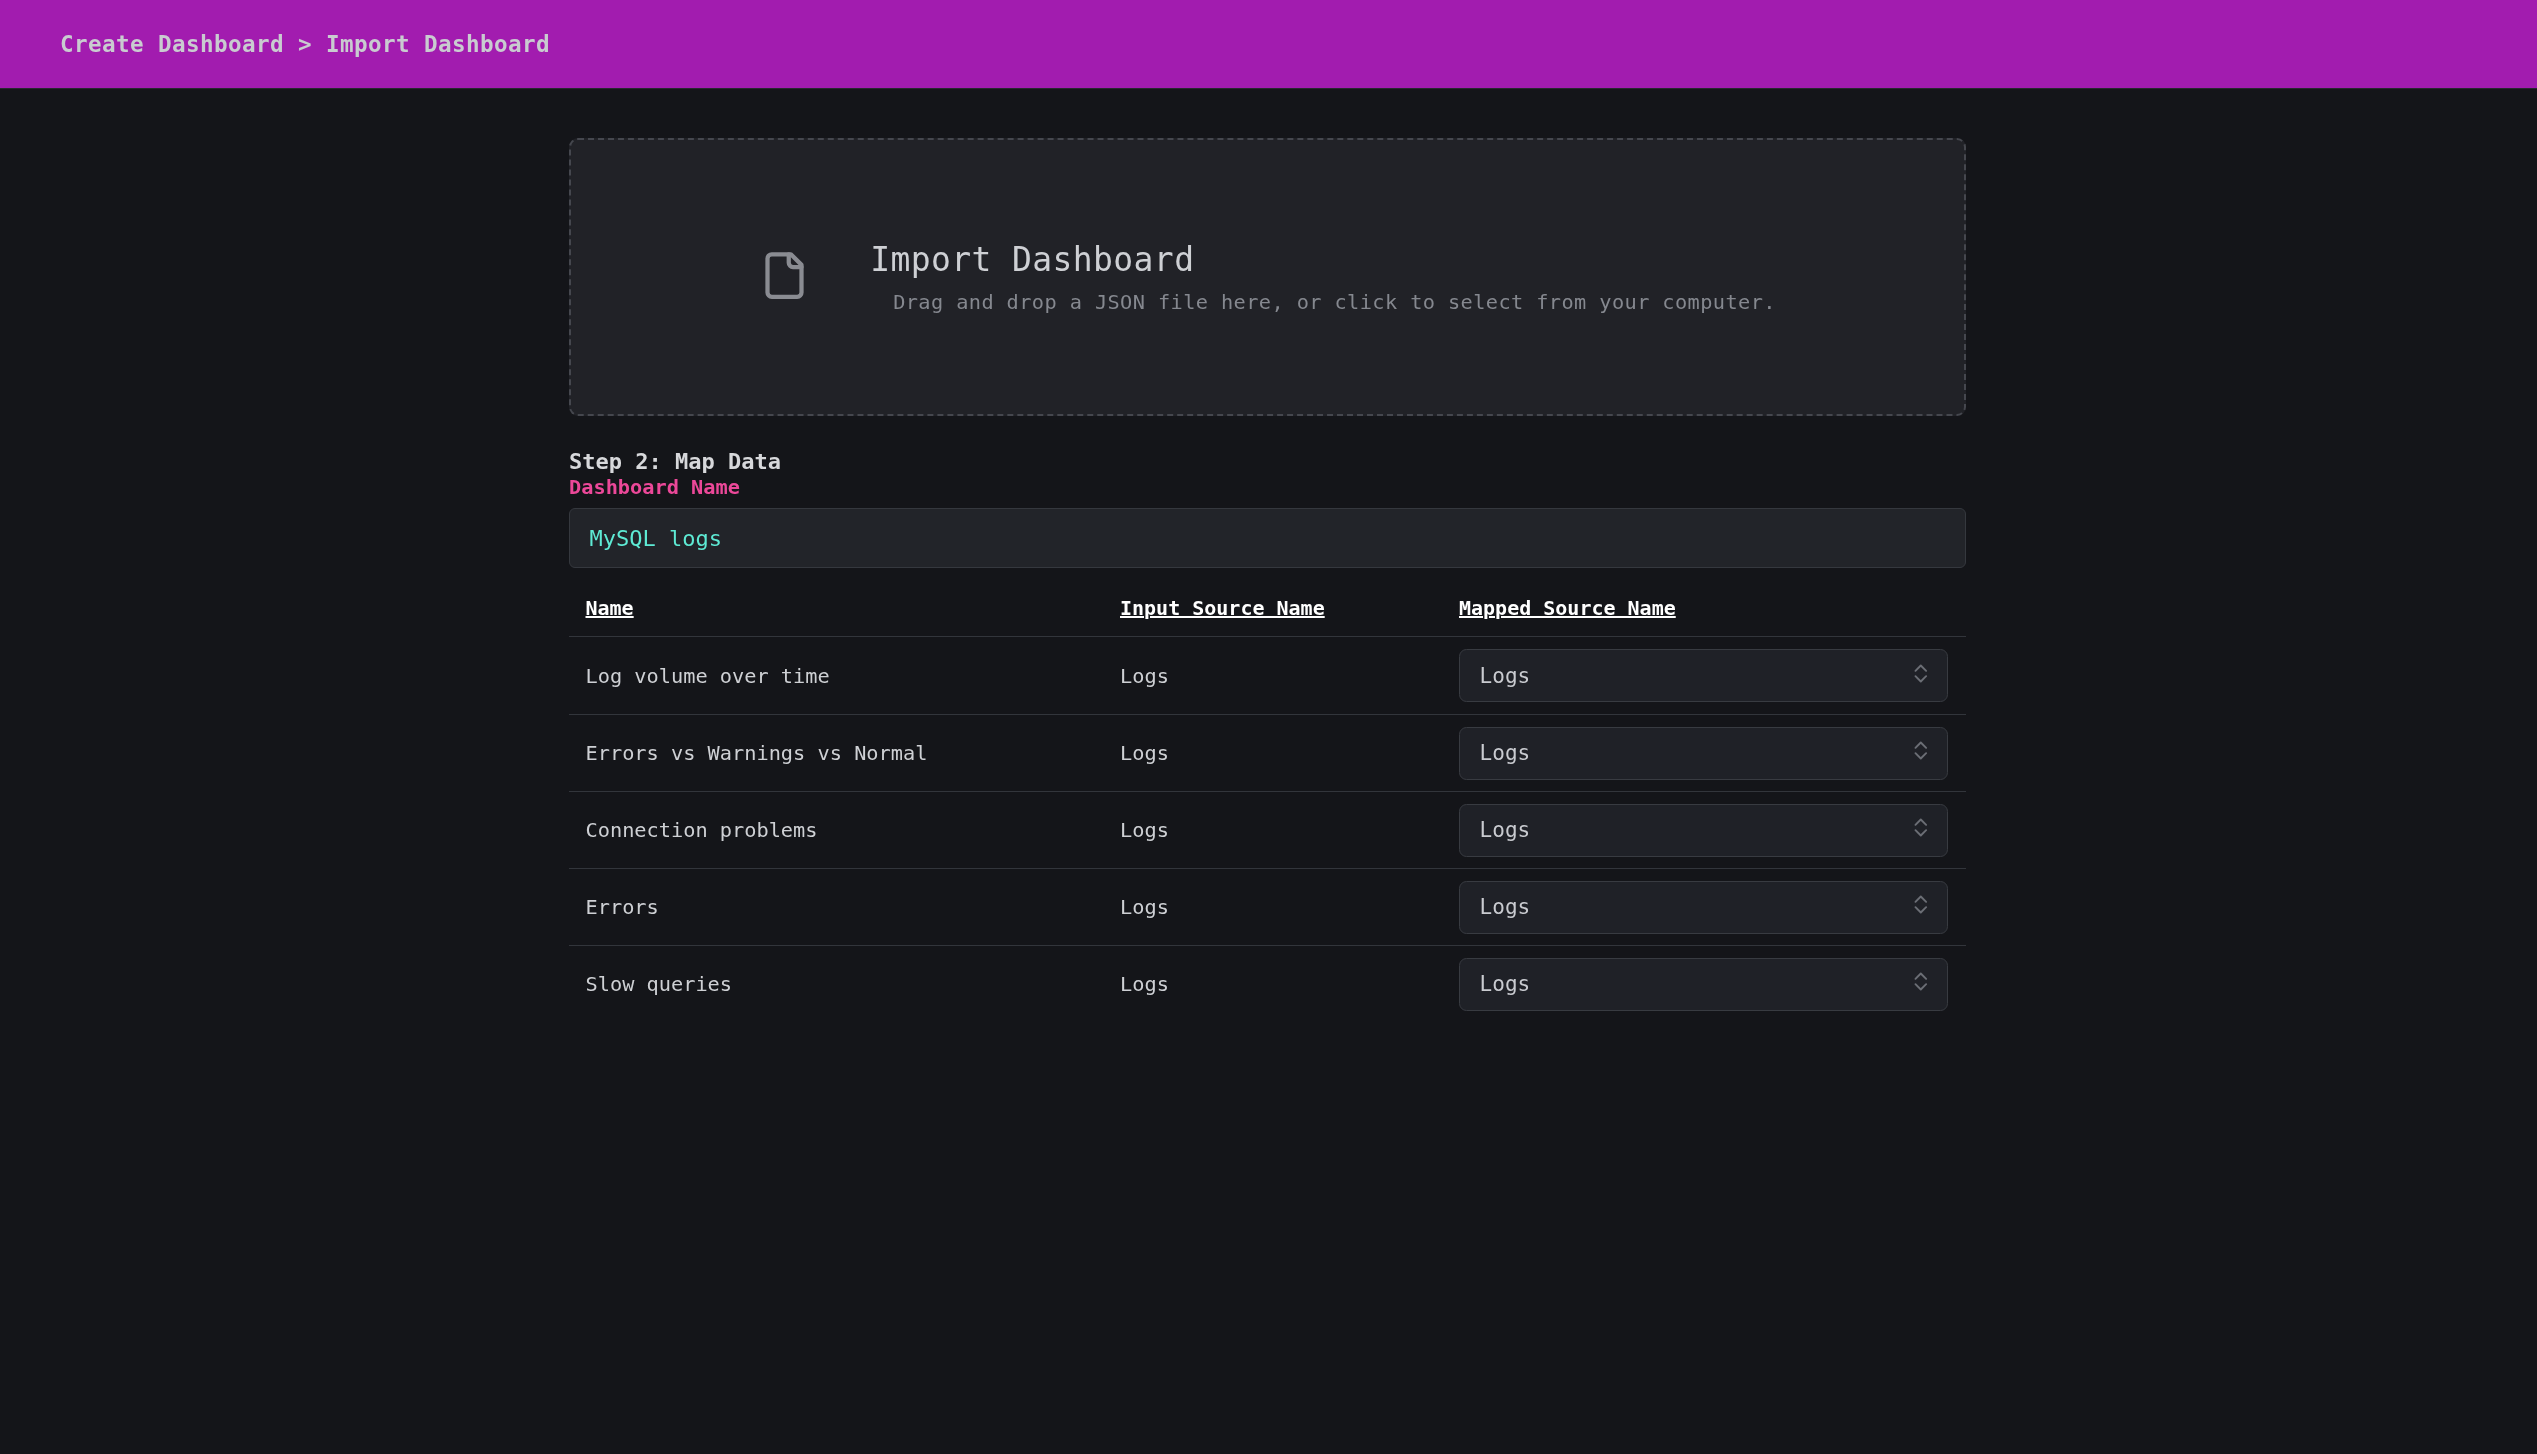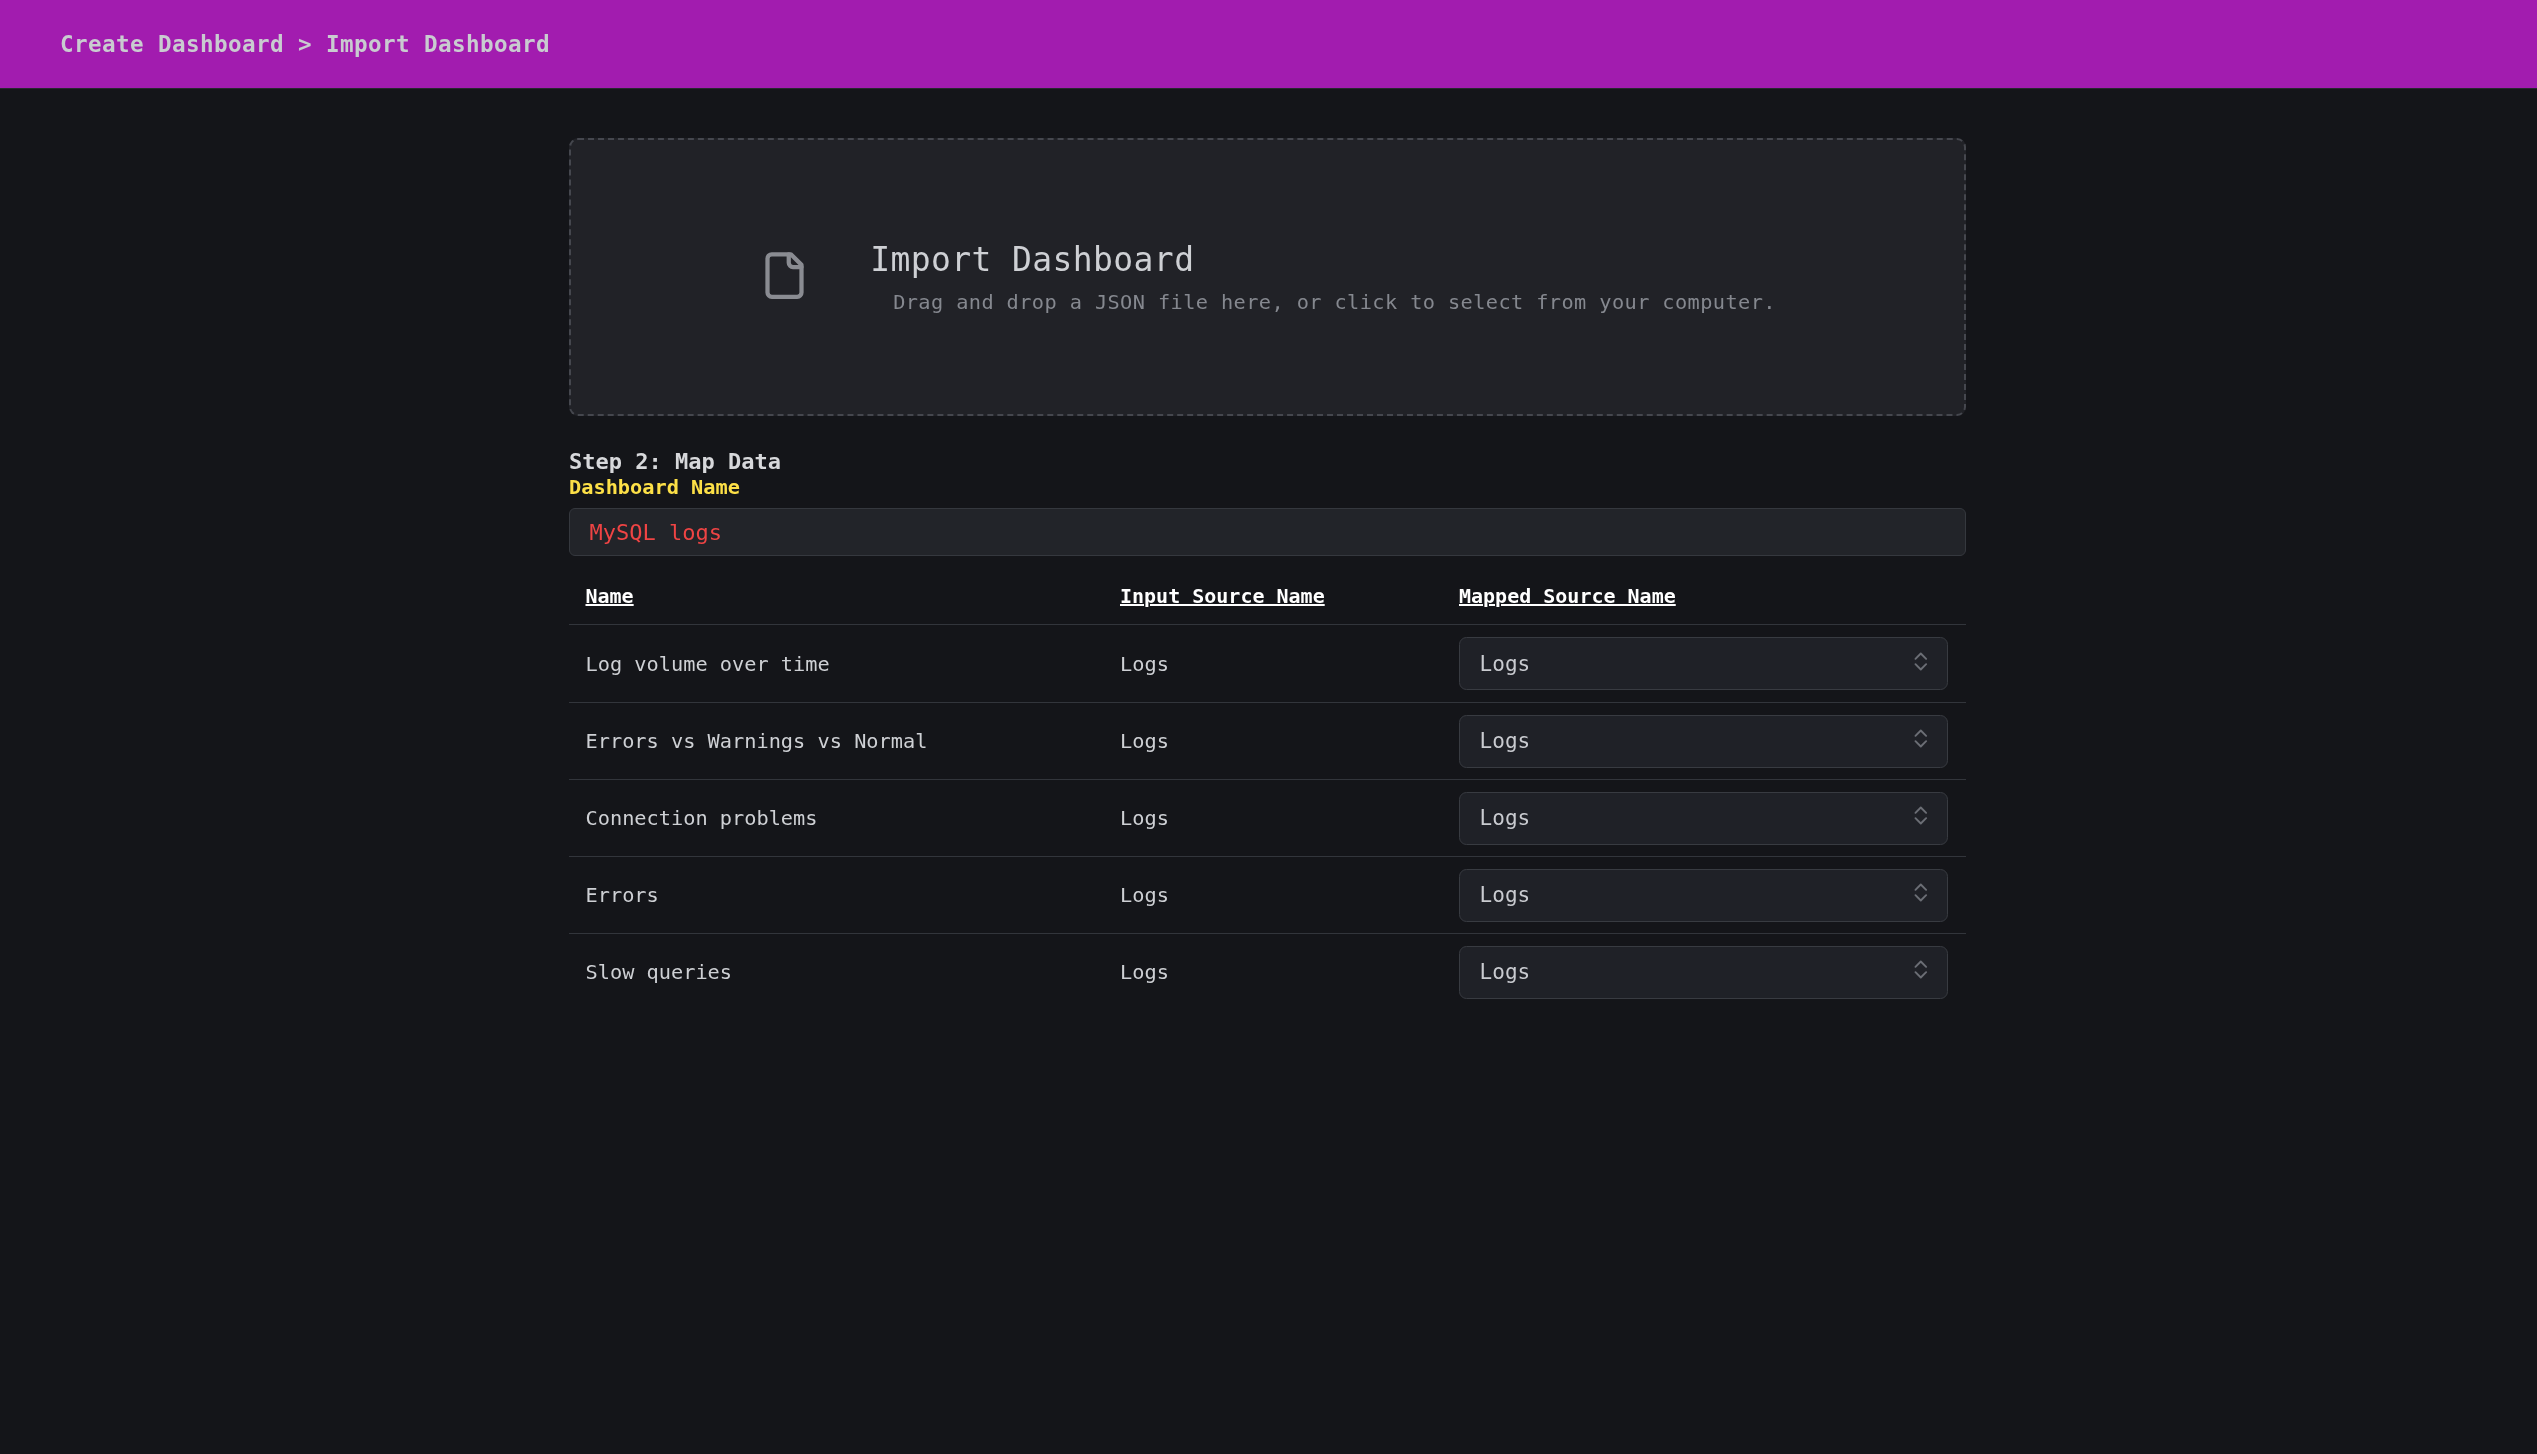--- a/index.html
+++ b/index.html
@@ -61,31 +61,31 @@
     margin-top:32px;
     font-size:22px;
     font-weight:bold;
     color:#d7d8db;
     line-height:27px;
   }
   .field-label {
     margin-top:22.6px;
     font-size:20.3px;
     font-weight:bold;
-    color:#fde047;
+    color:#ec4899;
     line-height:24px;
   }
   .name-input {
     margin-top:9px;
     width:100%;
-    height:48px;
+    height:60px;
     background:#222429;
     border:1.5px solid #35383e;
     border-radius:6px;
-    color:#ef4444;
+    color:#5eead4;
     font-family:inherit;
     font-size:22px;
     padding:0 0 0 19.6px;
     outline:none;
     display:block;
   }
   
   .map-table { width:100%; }
   .thead {
     display:grid;

